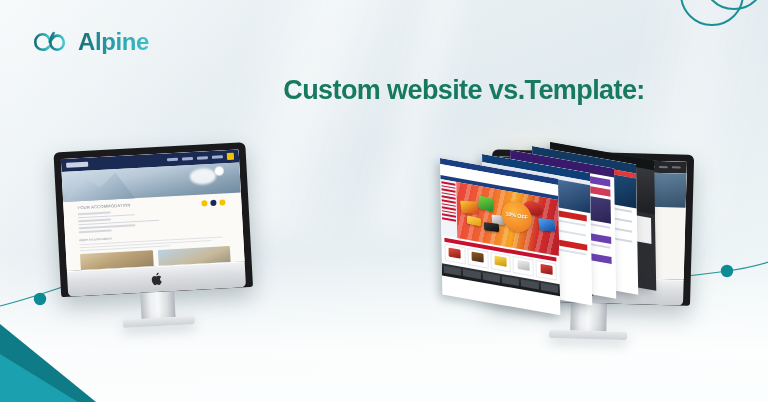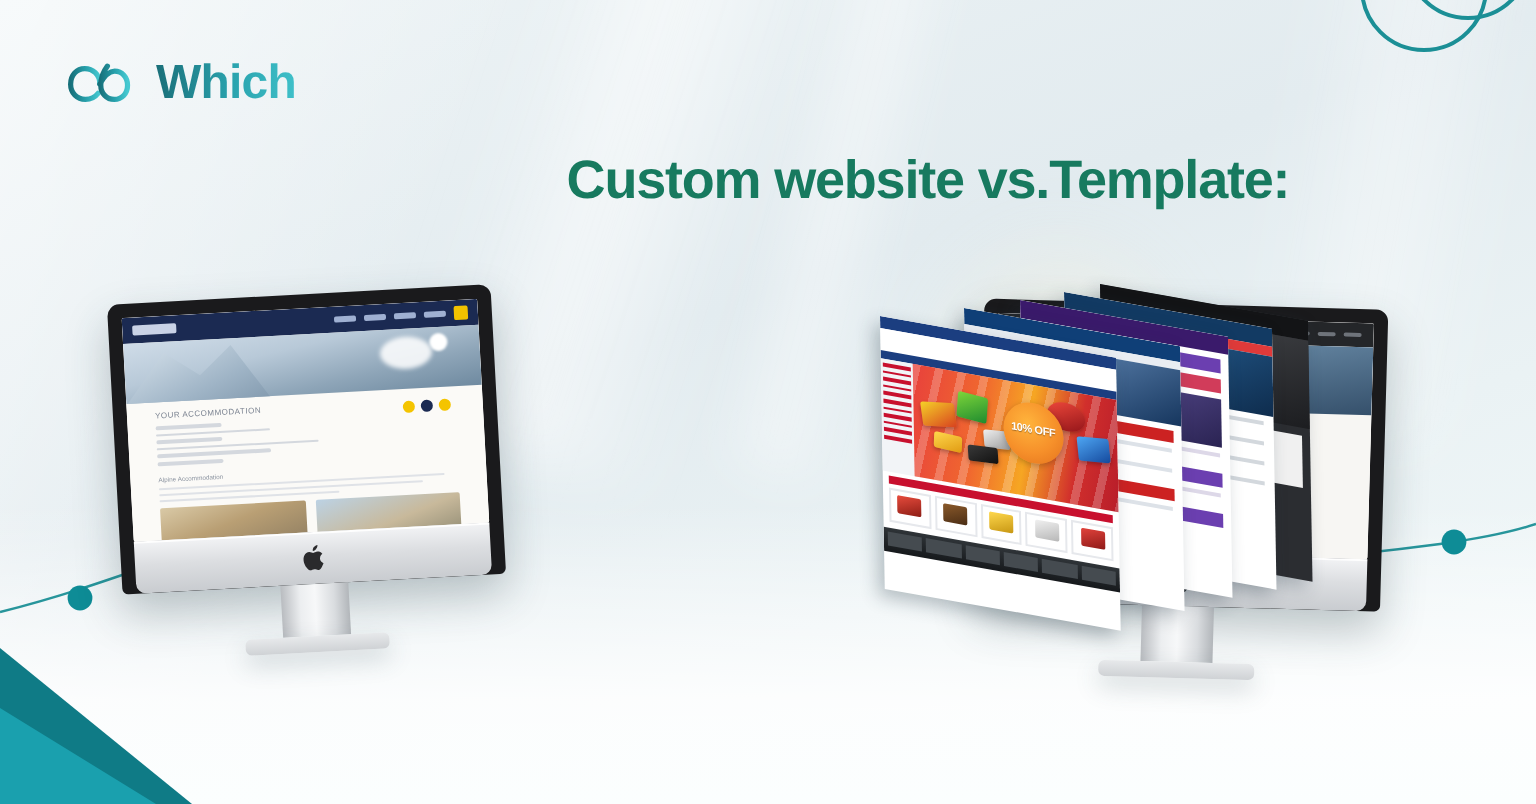--- a/index.html
+++ b/index.html
@@ -374,21 +374,21 @@
           <stop offset="55%" stop-color="#28a2ad"></stop>
           <stop offset="100%" stop-color="#46c9d1"></stop>
         </linearGradient>
       </defs>
       <g fill="none" stroke="url(#lg)" stroke-width="3.4" stroke-linecap="round">
         <path d="M22 19c0-6.2-4.6-10-9.8-10C6.9 9 3 13.4 3 19.2 3 25 7.2 29 12.6 29c3.6 0 6.5-1.6 8.3-4"></path>
         <path d="M4.2 18.3 21.6 18.3"></path>
         <path d="M22 19c2.6-4.6 5.8-8.3 9.6-8.3 4.9 0 8.4 3.8 8.4 9.1 0 5.4-3.7 9.2-8.6 9.2-5 0-8.8-3.9-8.8-9.4 0-4.6 1.6-8.6 4.3-12.2"></path>
       </g>
     </svg>
-    <span class="logo-text">Which</span>
+    <span class="logo-text">Alpine</span>
   </div>
 
   <div class="title">Custom website vs.Template:</div>
 
   <div class="imac" id="imac-left">
     <div class="bezel">
       <div class="screen">
         <div class="siteL">
           <div class="nav">
             <span class="brand"></span>

